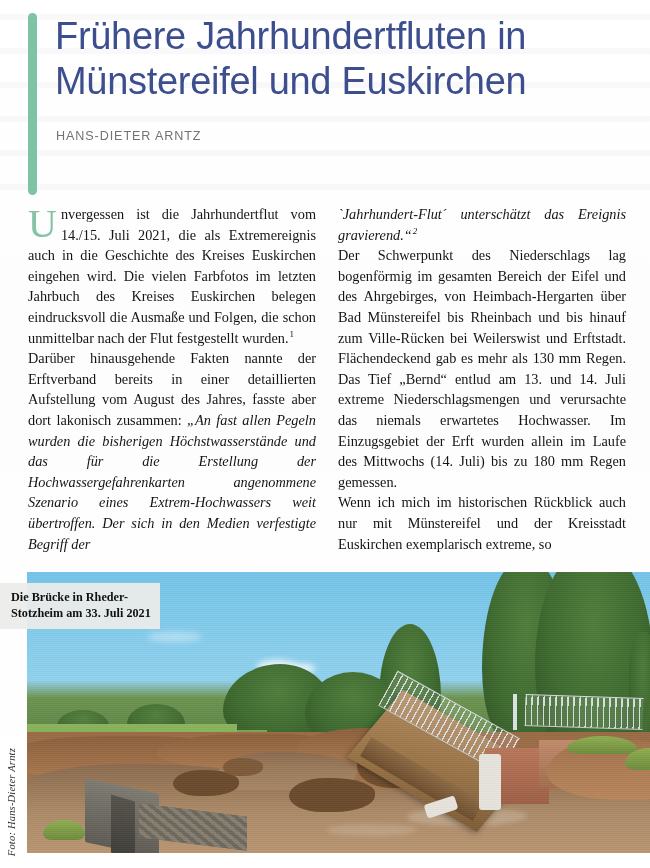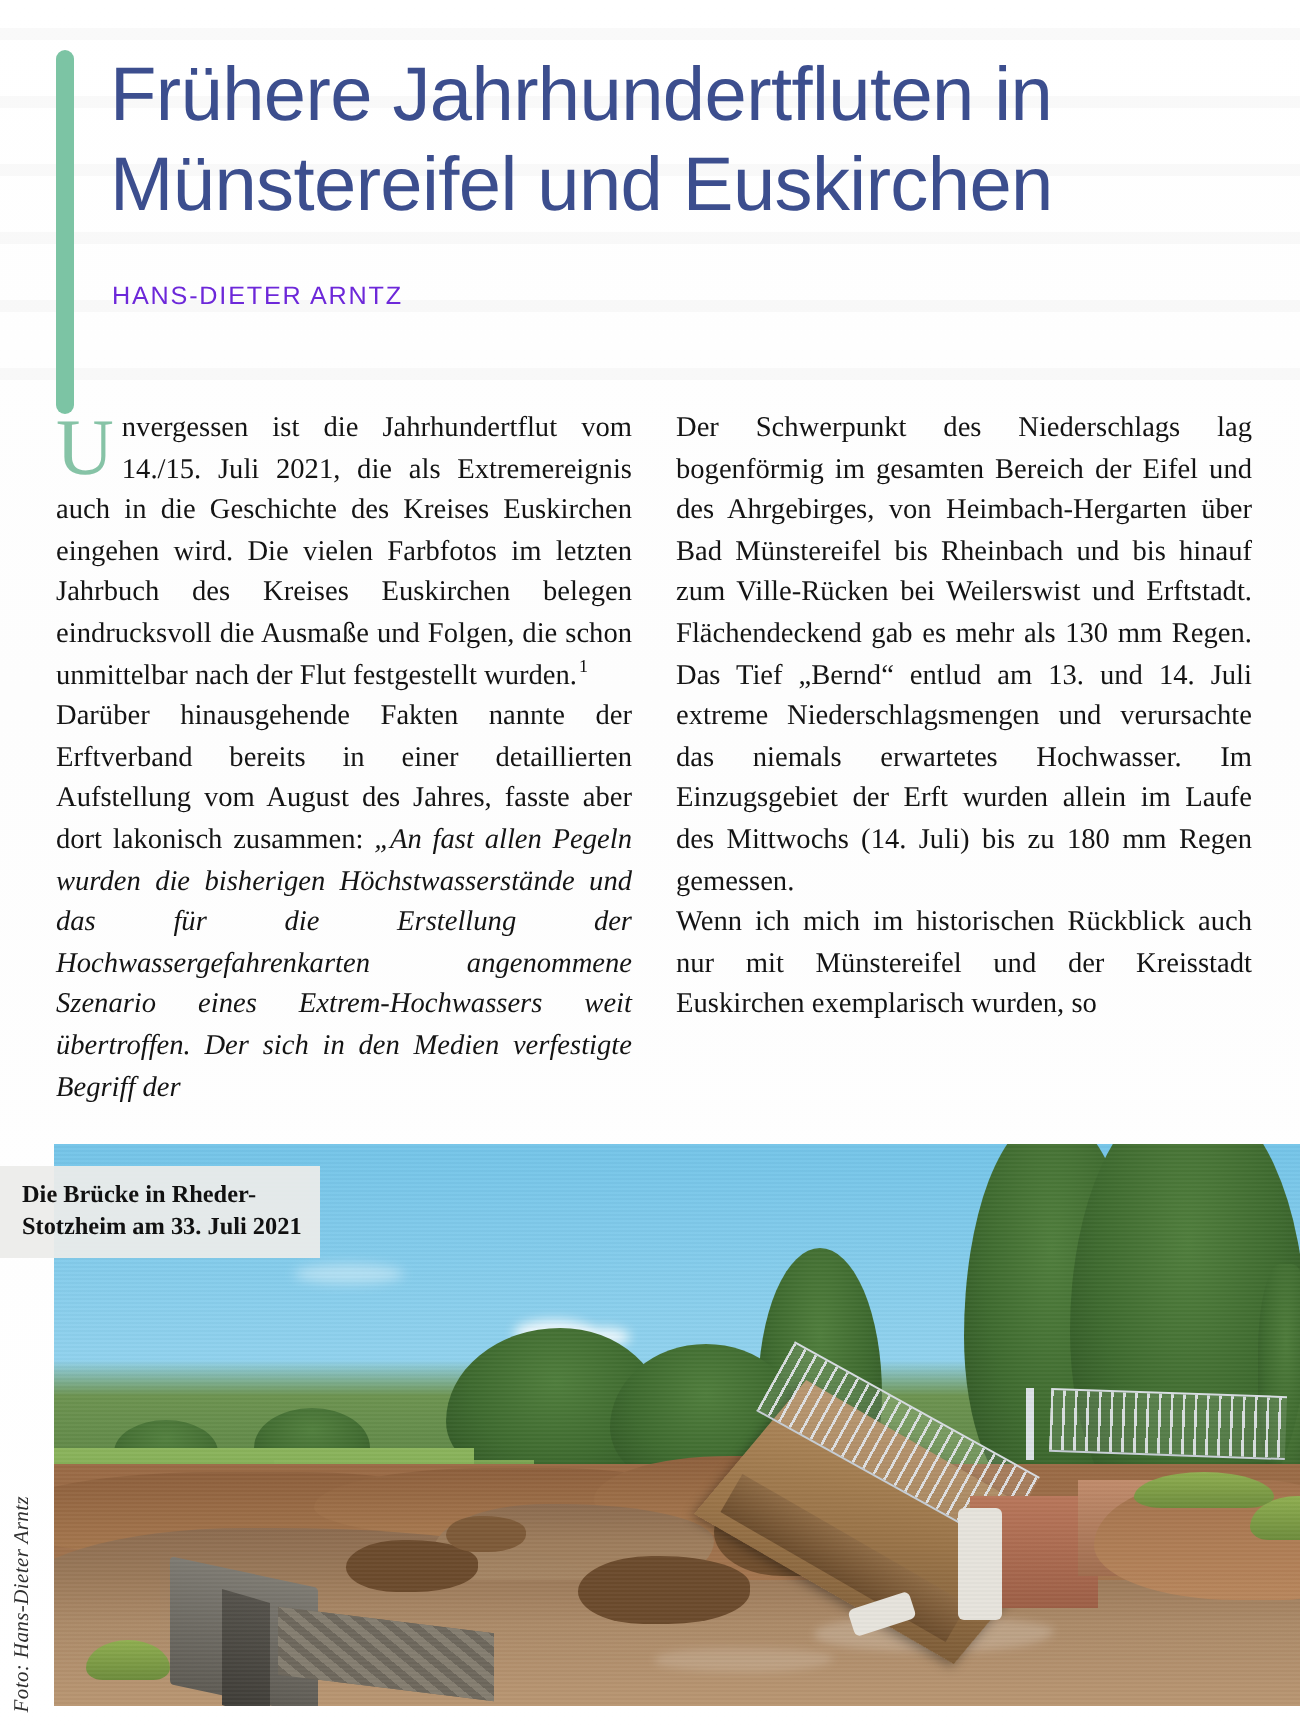--- a/index.html
+++ b/index.html
@@ -32,21 +32,21 @@
       repeating-linear-gradient(180deg,
         rgba(0,0,0,0.0) 0px, rgba(0,0,0,0.0) 14px,
         rgba(0,0,0,0.55) 14px, rgba(0,0,0,0.55) 20px,
         rgba(0,0,0,0.0) 20px, rgba(0,0,0,0.0) 34px);
     pointer-events: none;
   }
 
   
   .header {
     position: absolute;
-    left: 0; top: 12px;
+    left: 0; top: 0;
     width: 570px;
     height: 200px;
   }
   .accent-bar {
     position: absolute;
     left: 28px; top: 13px;
     width: 9px; height: 182px;
     background: #7cc4a4;
     border-radius: 5px;
   }
@@ -72,21 +72,21 @@
     font-weight: 400;
     color: #2a2a2a;
     letter-spacing: -0.35px;
     margin: 14px 0 0 0;
   }
   .doc-author {
     font-family: "Liberation Sans", "DejaVu Sans", sans-serif;
     font-size: 12.6px;
     line-height: 16px;
     font-weight: 400;
-    color: #6d28d9;
+    color: #737373;
     letter-spacing: 0.9px;
     margin: 24px 0 0 1px;
   }
 
   
   .columns {
     position: absolute;
     left: 0; top: 204px;
     width: 650px;
     height: 362px;
@@ -280,22 +280,23 @@
 </div>
 
 <div class="columns">
 
   <div class="col">
     <p><span class="dropcap">U</span><span>nvergessen ist die Jahrhundertflut vom 14./15. Juli 2021, die als Extremereignis auch in die Geschichte des Kreises Euskirchen eingehen wird. Die vielen Farbfotos im letzten Jahrbuch des Kreises Euskirchen belegen eindrucksvoll die Ausmaße und Folgen, die schon unmittelbar nach der Flut festgestellt wurden.</span><sup class="fn">1</sup></p>
     <p><span>Darüber hinausgehende Fakten nannte der Erftverband bereits in einer detaillierten Aufstellung vom August des Jahres, fasste aber dort lakonisch zusammen: </span><i>„An fast allen Pegeln wurden die bisherigen Höchstwasserstände und das für die Erstellung der Hochwassergefahrenkarten angenommene Szenario eines Extrem-Hochwassers weit übertroffen. Der sich in den Medien verfestigte Begriff der</i></p>
   </div>
 
   <div class="col">
+    <p class="ital"><span>`Jahrhundert-Flut´ unterschätzt das Ereignis gravierend.“</span><sup class="fn">2</sup></p>
     <p>Der Schwerpunkt des Niederschlags lag bogenförmig im gesamten Bereich der Eifel und des Ahrgebirges, von Heimbach-Hergarten über Bad Münstereifel bis Rheinbach und bis hinauf zum Ville-Rücken bei Weilerswist und Erftstadt. Flächendeckend gab es mehr als 130 mm Regen. Das Tief „Bernd“ entlud am 13. und 14. Juli extreme Niederschlagsmengen und verursachte das niemals erwartetes Hochwasser. Im Einzugsgebiet der Erft wurden allein im Laufe des Mittwochs (14. Juli) bis zu 180 mm Regen gemessen.</p>
-    <p>Wenn ich mich im historischen Rückblick auch nur mit Münstereifel und der Kreisstadt Euskirchen exemplarisch wurden, so</p>
+    <p>Wenn ich mich im historischen Rückblick auch nur mit Münstereifel und der Kreisstadt Euskirchen exemplarisch extreme, so</p>
   </div>
 </div>
 
 <div class="photo-block">
   <div class="sky"></div>
 
   <div class="cloud" style="left:230px;top:88px;width:40px;height:13px;"></div>
   <div class="cloud" style="left:262px;top:92px;width:26px;height:9px;"></div>
   <div class="cloud" style="left:120px;top:60px;width:55px;height:10px;opacity:.45;"></div>
 

